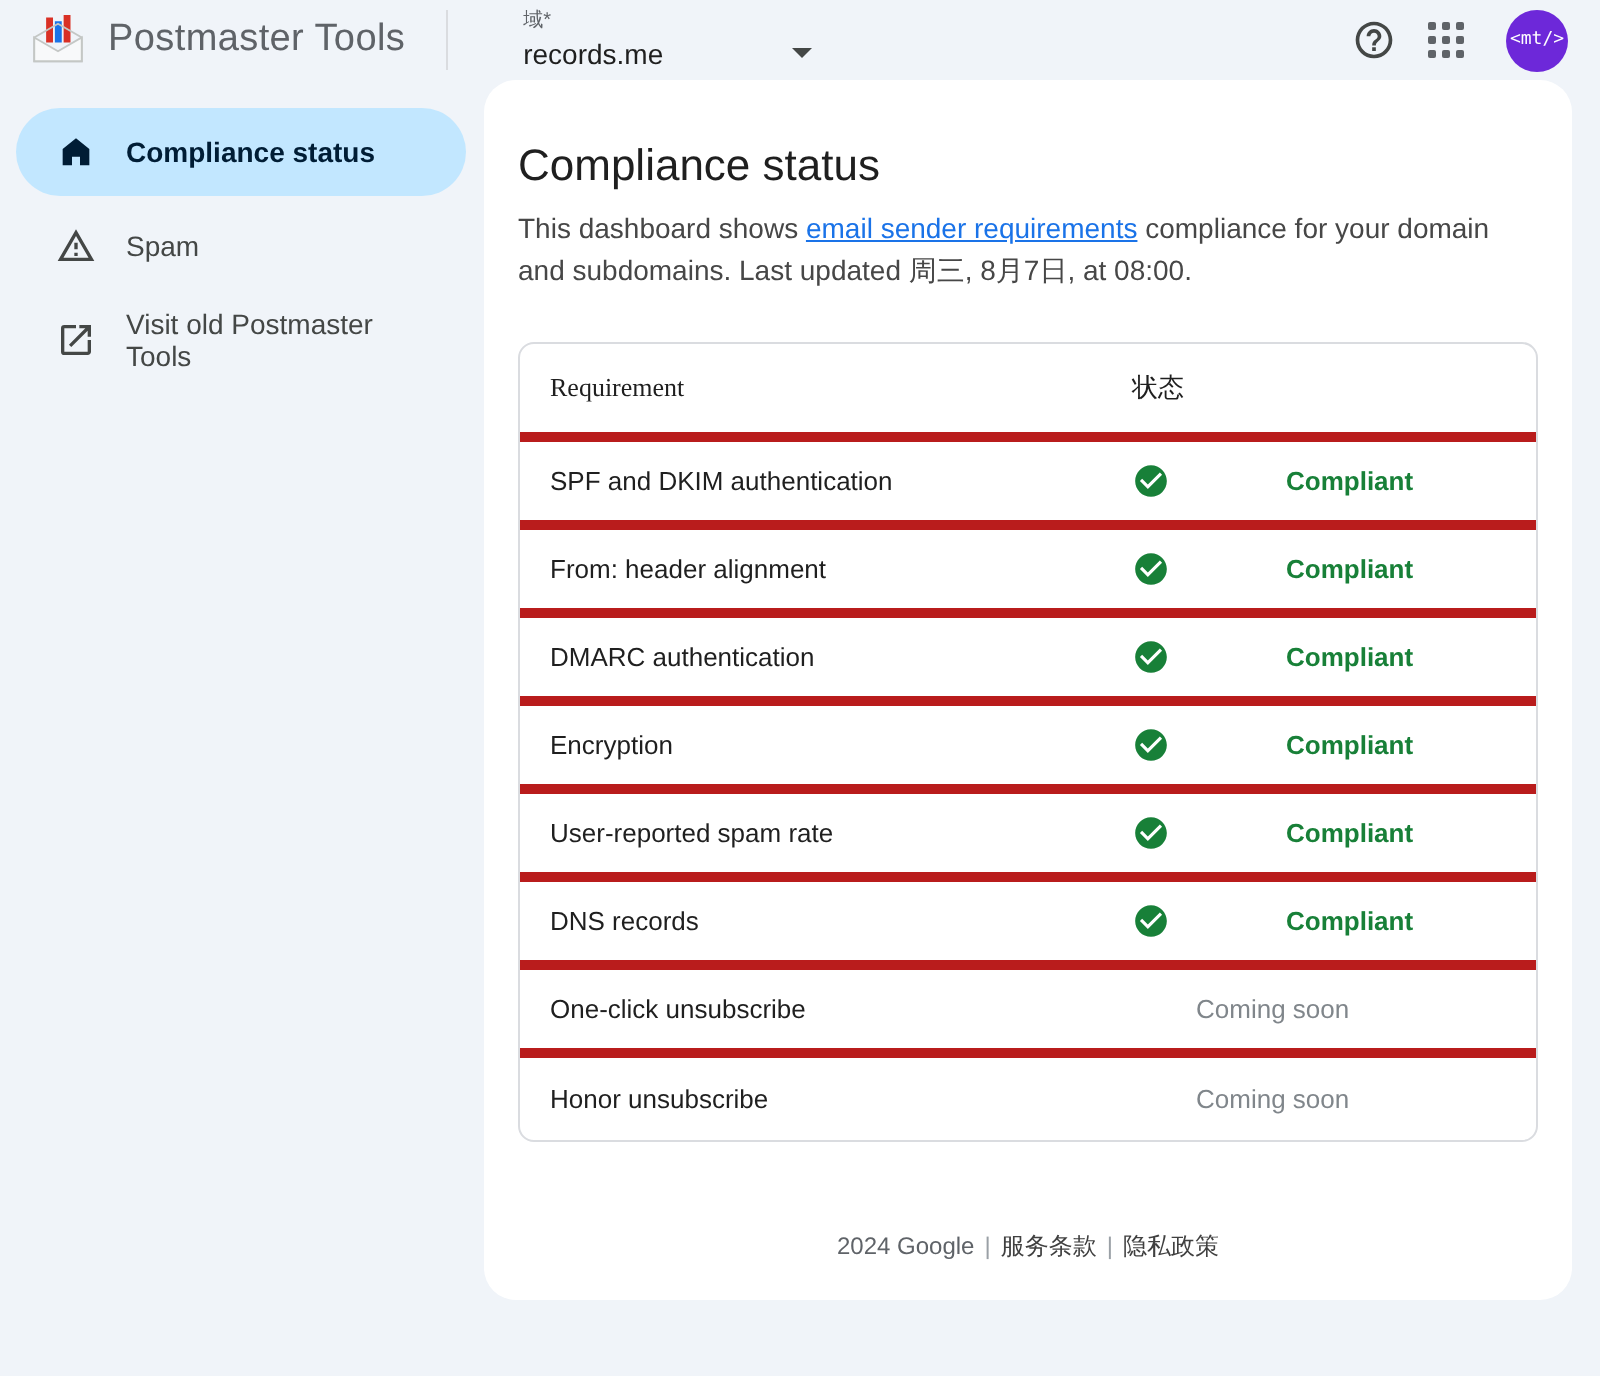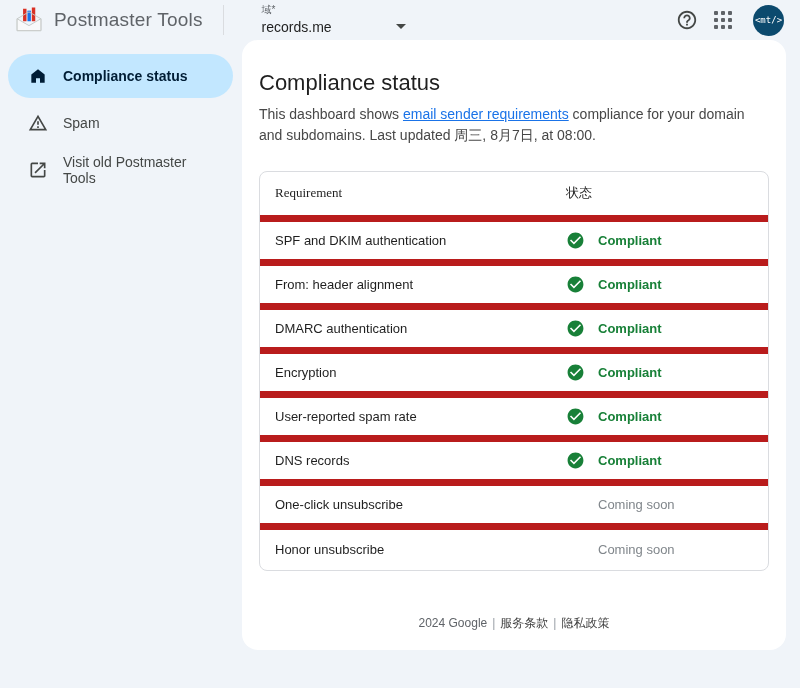--- a/index.html
+++ b/index.html
@@ -41,21 +41,21 @@
   .topbar .spacer { flex:1; }
   .icon-btn {
     width:36px; height:36px; border:none; background:transparent;
     display:flex; align-items:center; justify-content:center;
     border-radius:50%; cursor:pointer; padding:0;
   }
   .apps-grid { display:grid; grid-template-columns:repeat(3,4px); grid-template-rows:repeat(3,4px); gap:3px; }
   .apps-grid span { width:4px; height:4px; background:#5f6368; border-radius:1px; }
   .avatar {
     width:31px; height:31px; border-radius:50%;
-    background:#0c4a6e; color:#ffffff;
+    background:#6d28d9; color:#ffffff;
     display:flex; align-items:center; justify-content:center;
     font-family:"DejaVu Sans Mono", monospace;
     font-size:9px; letter-spacing:0;
     margin-left:12px; cursor:pointer; flex:0 0 auto;
   }
 
   
   .body-row { display:flex; align-items:flex-start; height:572px; }
 
   
@@ -87,24 +87,24 @@
     border:1px solid #dadce0; border-radius:8px;
     overflow:hidden;
   }
   table { width:100%; border-collapse:collapse; }
   th {
     text-align:left; font-weight:400; font-size:13px; color:#1f1f1f;
     height:46px; padding:0;font-family:Liberation Serif, serif;
   }
   th.col-req, td.req-cell { padding-left:15px; }
   th.col-status { width:202px; }
-  td { height:44px; border-top:7px solid #b91c1c; font-size:13px; color:#1f1f1f; padding:0; }
+  td { height:44px; border-top:5px solid #b91c1c; font-size:13px; color:#1f1f1f; padding:0; }
   .status-inner { display:flex; align-items:center; gap:13px; }
   .icon-slot { width:19px; height:19px; display:flex; align-items:center; justify-content:center; }
-  .status-text.compliant { color:#188038; font-weight:700; }
+  .status-text.compliant { color:#188038; font-weight:700;margin-left:45px; }
   .status-text.pending  { color:#80868b; font-weight:400; }
 
   
   .card-footer {
     margin-top:44px; text-align:center;
     font-size:12px; color:#5f6368;
   }
   .card-footer a { color:#404040; text-decoration:none; cursor:pointer; }
   .card-footer .sep { color:#9aa0a6; margin:0 5px; }
 </style>

